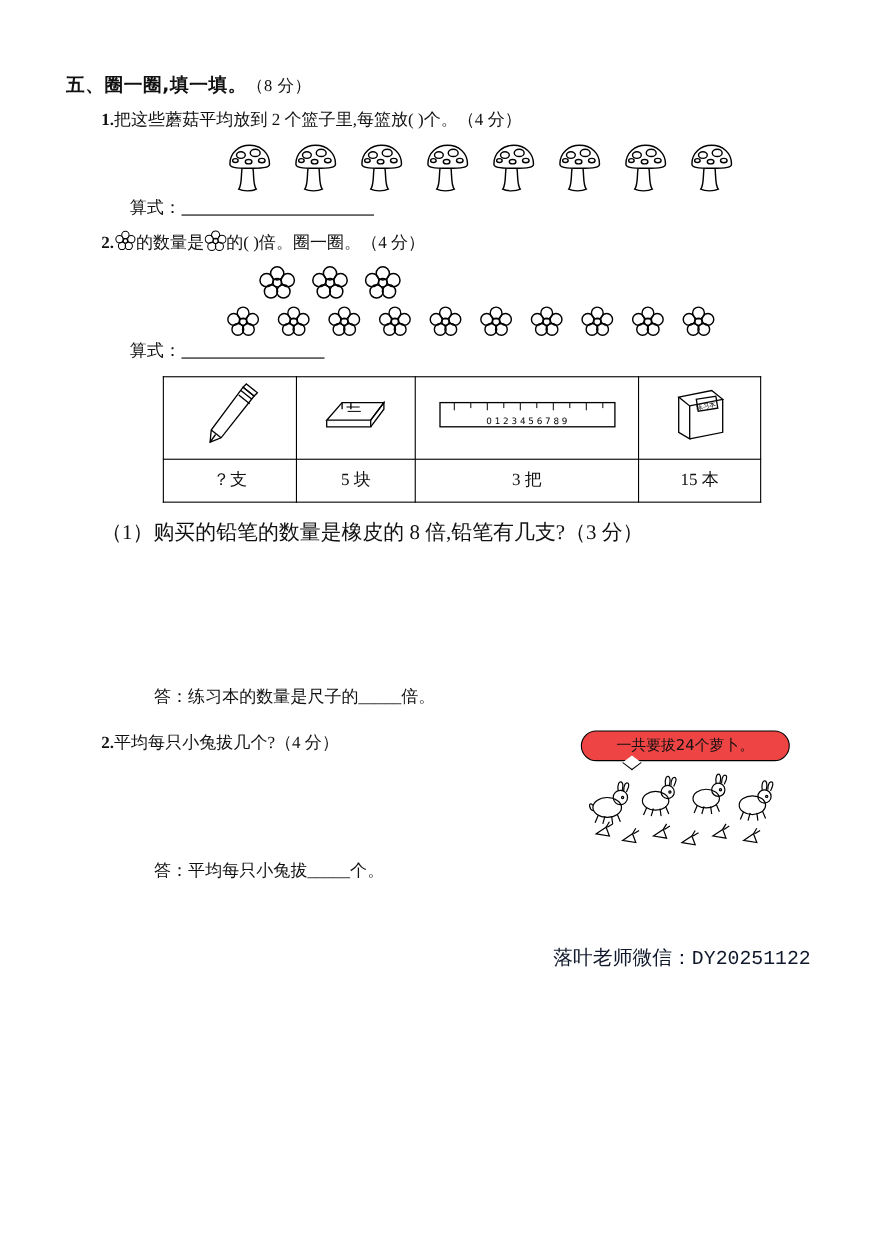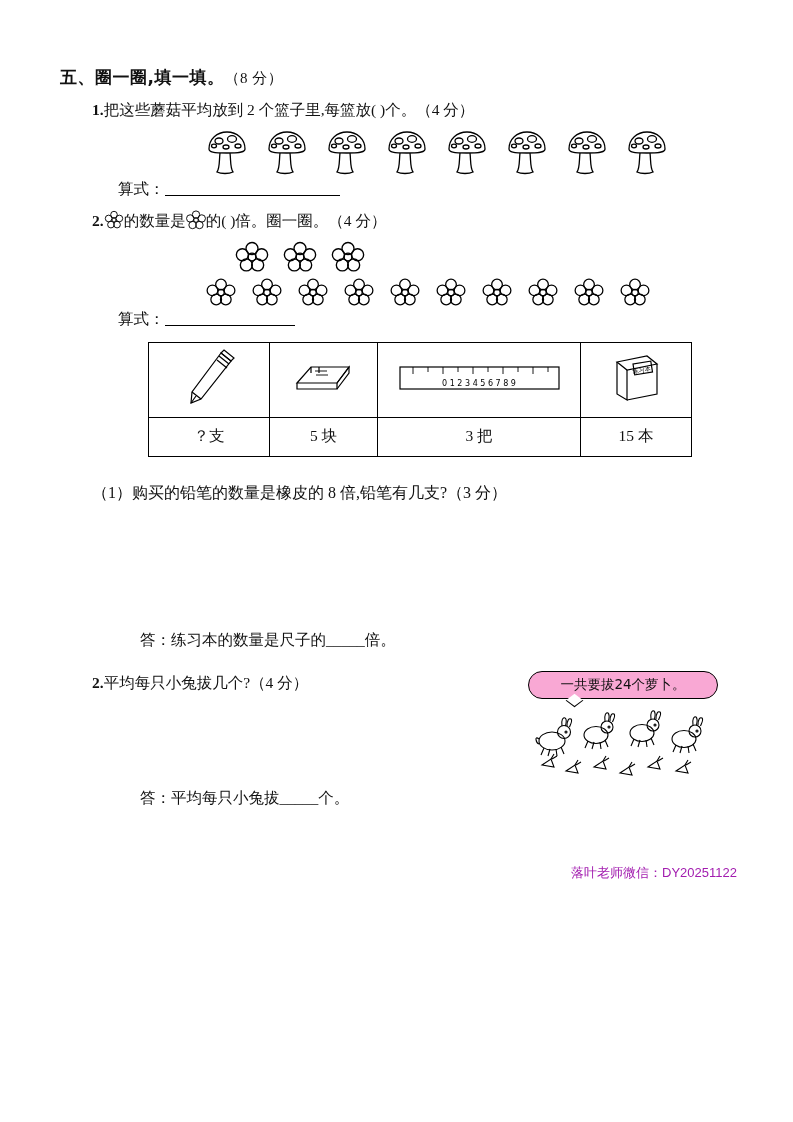--- a/index.html
+++ b/index.html
@@ -82,22 +82,22 @@
     text-align:center;
     vertical-align:middle;
   }
   table.stat tr.pics td { height:72px; }
   table.stat tr.labels td { height:36px; font-size:15.5px; }
   .c1 { width:118px; }
   .c2 { width:105px; }
   .c3 { width:200px; }
   .c4 { width:108px; }
   .sub-q {
-    font-size:16px;
-    margin-top:26px;
+    font-size:19px;
+    margin-top:14px;
     padding-left:32px;
   }
   .ans {
     font-size:15.5px;
     padding-left:80px;
     margin-top:12px;
   }
   .gap-a { height:58px; }
   .gap-b { height:56px; }
   .rabbit-bubble {
@@ -106,41 +106,41 @@
     top:0;
     width:190px;
   }
   .bubble {
     border:1px solid #000;
     border-radius:14px;
     font-size:13.5px;
     padding:4px 6px;
     text-align:center;
     position:relative;
-    background:#f9a8d4;
+    background:#ef4444;
     font-family:"DejaVu Sans", sans-serif;
   }
   .bubble:after {
     content:"";
     position:absolute;
     left:40px; bottom:-8px;
     width:10px;height:10px;
     border-left:1px solid #000;
     border-bottom:1px solid #000;
     background:#fff;
     transform:rotate(-45deg) skew(8deg,8deg);
   }
   .rabbits { margin-top:8px; }
   .watermark {
     position:absolute;
     right:56px;
     bottom:28px;
-    font-size:13px;
-    color:#a21caf;
-    font-family:Liberation Sans, sans-serif;
+    font-size:18px;
+    color:#0f172a;
+    font-family:Liberation Mono, monospace;
   }
   .rel { position:relative; }
 </style>
 </head>
 <body>
 
 <div class="page">
   <div class="content">
 
     <div class="sec-head">

